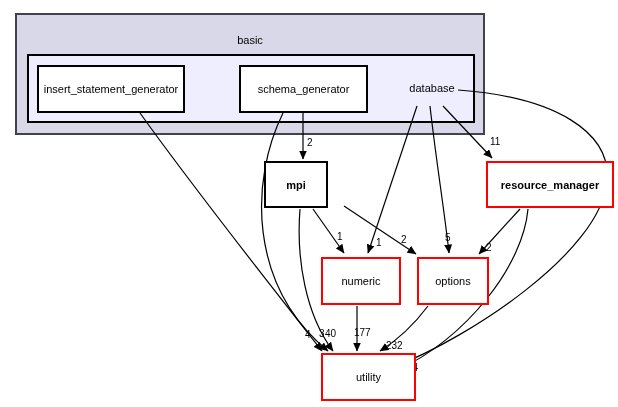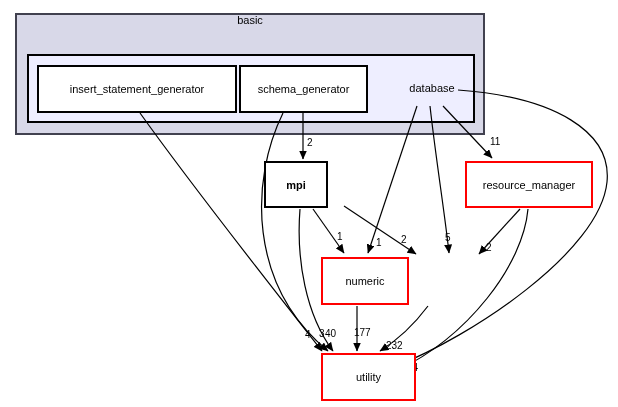--- a/index.html
+++ b/index.html
@@ -9,21 +9,21 @@
   }
   .cluster-outer{
     position:absolute;left:15px;top:13px;width:470px;height:122px;
     background:#d8d8e8;border:2px solid #41414f;box-sizing:border-box;z-index:0;
   }
   .cluster-inner{
     position:absolute;left:27px;top:54px;width:448px;height:69px;
     background:#eeeeff;border:2px solid #000000;box-sizing:border-box;z-index:1;
   }
   .cluster-label{
-    position:absolute;left:15px;top:14px;width:470px;text-align:center;
+    position:absolute;left:15px;top:34px;width:470px;text-align:center;
     font-size:11px;color:#000;z-index:2;
   }
   .edges-layer{position:absolute;left:0;top:0;width:618px;height:407px;z-index:3;}
   .edges-layer path.edge{fill:none;stroke:#000000;stroke-width:1.2px;}
   .edges-layer text.edge-label{font-family:"Liberation Sans","DejaVu Sans",sans-serif;font-size:10px;fill:#000000;}
   .node{
     position:absolute;background:#ffffff;border:2px solid #000000;box-sizing:border-box;
     display:flex;align-items:center;justify-content:center;
     font-size:11px;color:#000000;z-index:4;white-space:nowrap;cursor:pointer;
   }
@@ -65,20 +65,21 @@
       <text x="325" y="337" class="edge-label">40</text>
       <path d="M357,306 L357,351" class="edge" marker-end="url(#arrowhead)"></path>
       <text x="354" y="336" class="edge-label">177</text>
       <path d="M428,306 C413,326 396,341 380,351" class="edge" marker-end="url(#arrowhead)"></path>
       <text x="386" y="349" class="edge-label">232</text>
       <path d="M458,90 C555,97 612,132 607,182 C600,252 470,337 396,366" class="edge" marker-end="url(#arrowhead)"></path>
       <text x="407" y="371" class="edge-label">84</text>
       <path d="M528,209 C523,265 468,337 396,371" class="edge" marker-end="url(#arrowhead)"></path>
       <text x="401" y="371" class="edge-label">62</text>
     </svg>
-<div class="node" style="left: 37px; top: 65px; width: 200px; height: 48px; border-color: rgb(0, 0, 0);">insert_statement_generator</div>
+<div class="node" style="left: 37px; top: 65px; width: 148px; height: 48px; border-color: rgb(0, 0, 0);">insert_statement_generator</div>
     <div class="node plain" style="left: 396px; top: 79px; width: 72px; height: 18px;">database</div>
     <div class="node" style="left: 239px; top: 65px; width: 129px; height: 48px; border-color: rgb(0, 0, 0);">schema_generator</div>
     <div class="node" style="left: 264px; top: 161px; width: 64px; height: 47px; border-color: rgb(0, 0, 0); font-weight: bold;">mpi</div>
-    <div class="node" style="left: 465px; top: 161px; width: 128px; height: 47px; border-color: rgb(255, 0, 0);">resource_manager</div>
-    <div class="node" style="left: 321px; top: 257px; width: 88px; height: 48px; border-color: rgb(255, 0, 0);">numeric</div>
+    <div class="node" style="left: 486px; top: 161px; width: 128px; height: 47px; border-color: rgb(255, 0, 0); font-weight: bold;">resource_manager</div>
+    <div class="node" style="left: 321px; top: 257px; width: 80px; height: 48px; border-color: rgb(255, 0, 0);">numeric</div>
+    <div class="node" style="left: 417px; top: 257px; width: 72px; height: 48px; border-color: rgb(255, 0, 0);">options</div>
     <div class="node" style="left: 321px; top: 353px; width: 95px; height: 48px; border-color: rgb(255, 0, 0);">utility</div>
   </div>
 
 </body></html>

